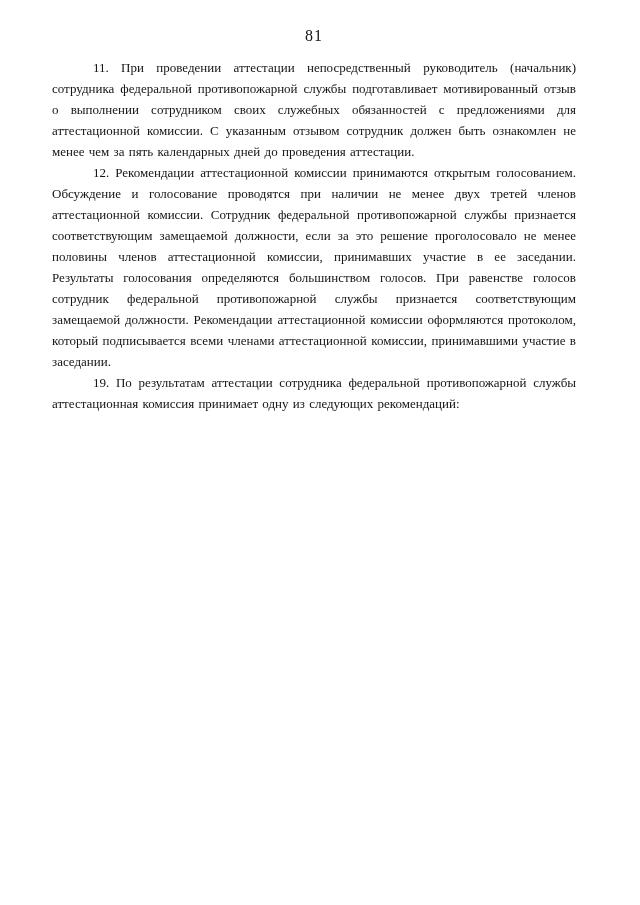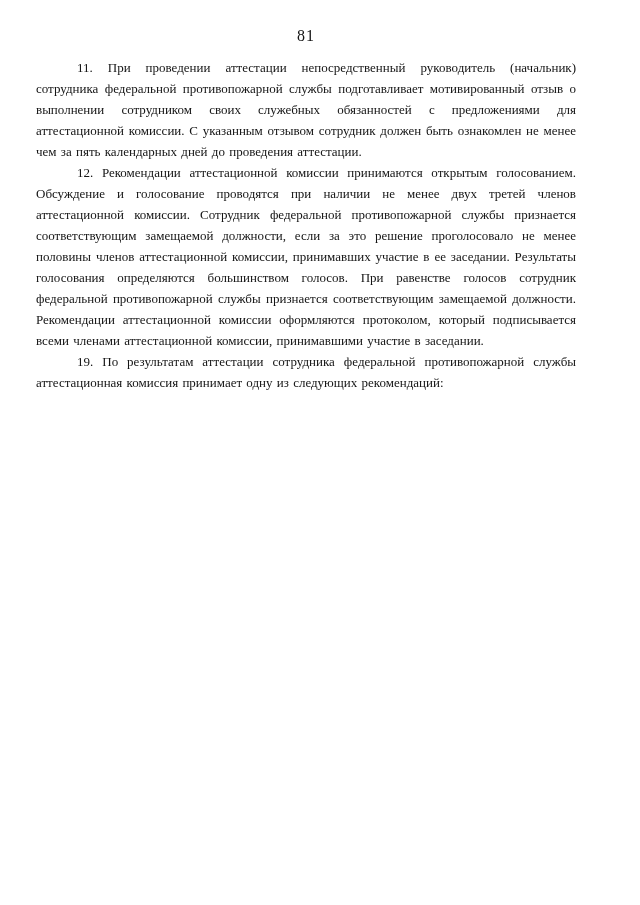--- a/index.html
+++ b/index.html
@@ -6,21 +6,21 @@
     margin: 0;
     padding: 0;
     background: #ffffff;
   }
   .page {
     position: relative;
     width: 640px;
     height: 638px;
     background: #ffffff;
     box-sizing: border-box;
-    padding: 26px 64px 0 36px;
+    padding: 26px 64px 0 52px;
     font-family: "Liberation Serif", "DejaVu Serif", serif;
     color: #141414;
     overflow: hidden;
   }
   .page-number {
     text-align: center;
     font-size: 16px;
     line-height: 20px;
     margin: 0 0 11px 0;
     letter-spacing: 1px;

